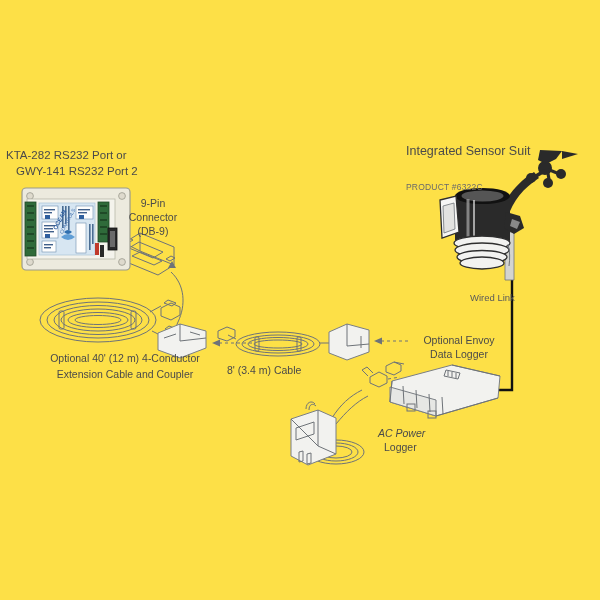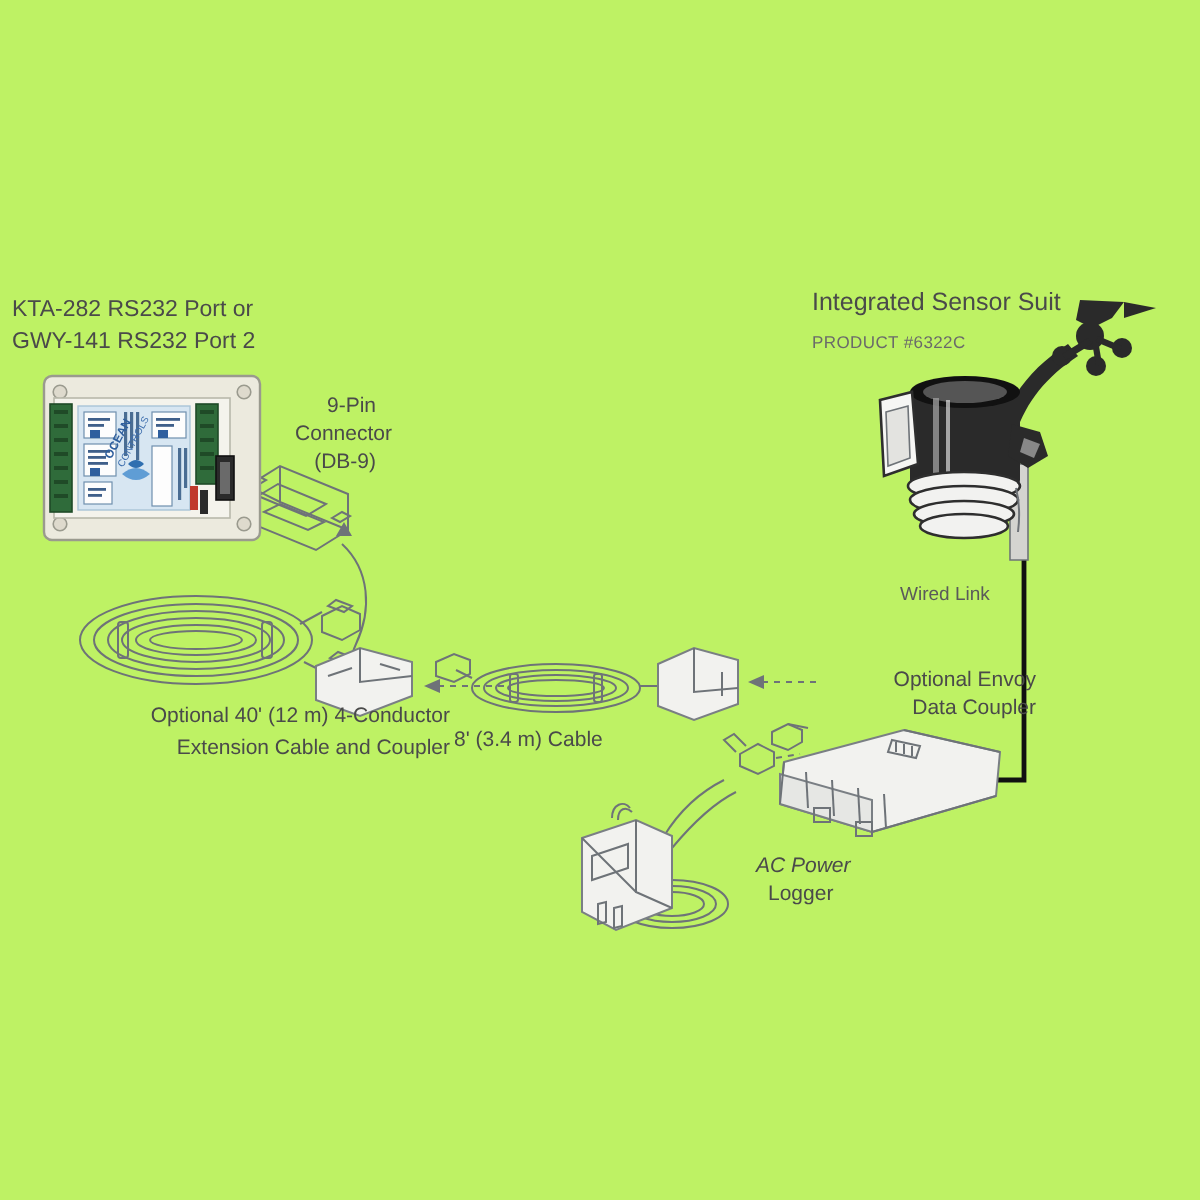--- a/index.html
+++ b/index.html
@@ -1,24 +1,24 @@
 <!DOCTYPE html>
 <html><head>
 <meta charset="utf-8">
 <style>
   html,body{margin:0;padding:0;background:#ffffff;}
   body{width:600px;height:600px;overflow:hidden;
        font-family:"Liberation Sans",sans-serif;color:#3b3b3b;}
-  #stage{position:relative;width:600px;height:600px;background:#bef264;}
+  #stage{position:relative;width:600px;height:600px;background:#fde047;}
   .lbl{position:absolute;white-space:pre;line-height:1.25;}
   .lbl-big{font-size:11.5px;color:#4a4a4a;}
   .lbl-mid{font-size:10.5px;color:#4a4a4a;}
   .lbl-sm{font-size:9.5px;color:#5a5a5a;}
-  .lbl-xs{font-size:8.5px;color:#6a6a6a;letter-spacing:.2px;}
-  .ctr{text-align:right;}
+  .lbl-xs{font-size:8.5px;color:#6a6a6a;letter-spacing:.2px;margin-top:16px;}
+  .ctr{text-align:center;}
   svg{position:absolute;left:0;top:0;width:600px;height:600px;}
   .ln{fill:none;stroke:#6e7378;stroke-width:1;}
   .ln-d{fill:none;stroke:#6e7378;stroke-width:1;stroke-dasharray:3 3;}
   .ln-b{fill:none;stroke:#111;stroke-width:2.4;}
   .sh{fill:#f2f2ef;stroke:#7a7f84;stroke-width:1;}
   .sh2{fill:#e6e7e4;stroke:#7a7f84;stroke-width:1;}
   .dk{fill:#2a2a2a;}
 </style>
 </head>
 <body>
@@ -286,38 +286,38 @@
 
       <path class="dk" d="M506 212 l14 4 l4 12 l-10 6 l-10 -6 z"></path>
       <path d="M512 219 l8 3 l-3 7 l-7 -3 z" fill="#888"></path>
 
       <path class="ln" d="M508 244 C510 252 510 258 509 266"></path>
     </g>
 
   </svg>
 
   <div class="lbl lbl-big" style="left:6px; top:148px;">KTA-282 RS232 Port or</div>
-  <div class="lbl lbl-big" style="left:6px; top:164px;">GWY-141 RS232 Port 2</div>
+  <div class="lbl lbl-big" style="left:16px; top:164px;">GWY-141 RS232 Port 2</div>
 
   <div class="lbl lbl-mid ctr" style="left:118px; top:197px; width:70px;">9-Pin</div>
   <div class="lbl lbl-mid ctr" style="left:110px; top:211px; width:86px;">Connector</div>
   <div class="lbl lbl-mid ctr" style="left:118px; top:225px; width:70px;">(DB-9)</div>
 
   <div class="lbl lbl-mid ctr" style="left:25px; top:352px; width:200px;">Optional 40' (12 m) 4-Conductor</div>
   <div class="lbl lbl-mid ctr" style="left:25px; top:368px; width:200px;">Extension Cable and Coupler</div>
 
   <div class="lbl lbl-mid" style="left:227px; top:364px;">8' (3.4 m) Cable</div>
 
   <div class="lbl lbl-mid ctr" style="left:400px; top:334px; width:118px;">Optional Envoy</div>
-  <div class="lbl lbl-mid ctr" style="left:400px; top:348px; width:118px;">Data Coupler</div>
+  <div class="lbl lbl-mid ctr" style="left:400px; top:348px; width:118px;">Data Logger</div>
 
   <div class="lbl lbl-mid" style="left:378px; top:427px;font-style:italic;">AC Power</div>
   <div class="lbl lbl-mid" style="left:384px; top:441px;">Logger</div>
 
-  <div class="lbl lbl-sm" style="left:450px; top:292px;">Wired Link</div>
+  <div class="lbl lbl-sm" style="left:470px; top:292px;">Wired Link</div>
 
   <div class="lbl lbl-big" style="left:406px; top:144px; font-size:12.5px;">Integrated Sensor Suit</div>
   <div class="lbl lbl-xs" style="left:406px; top:166px;">PRODUCT #6322C</div>
 
   <div class="lbl" style="left:52px; top:228px; transform:rotate(-62deg);
         transform-origin:left top; font-size:6px; color:#2f5f9e; font-weight:bold;">OCEAN</div>
   <div class="lbl" style="left:58px; top:232px; transform:rotate(-62deg);
         transform-origin:left top; font-size:5px; color:#3f6fae;">CONTROLS</div>
 
 </div>

